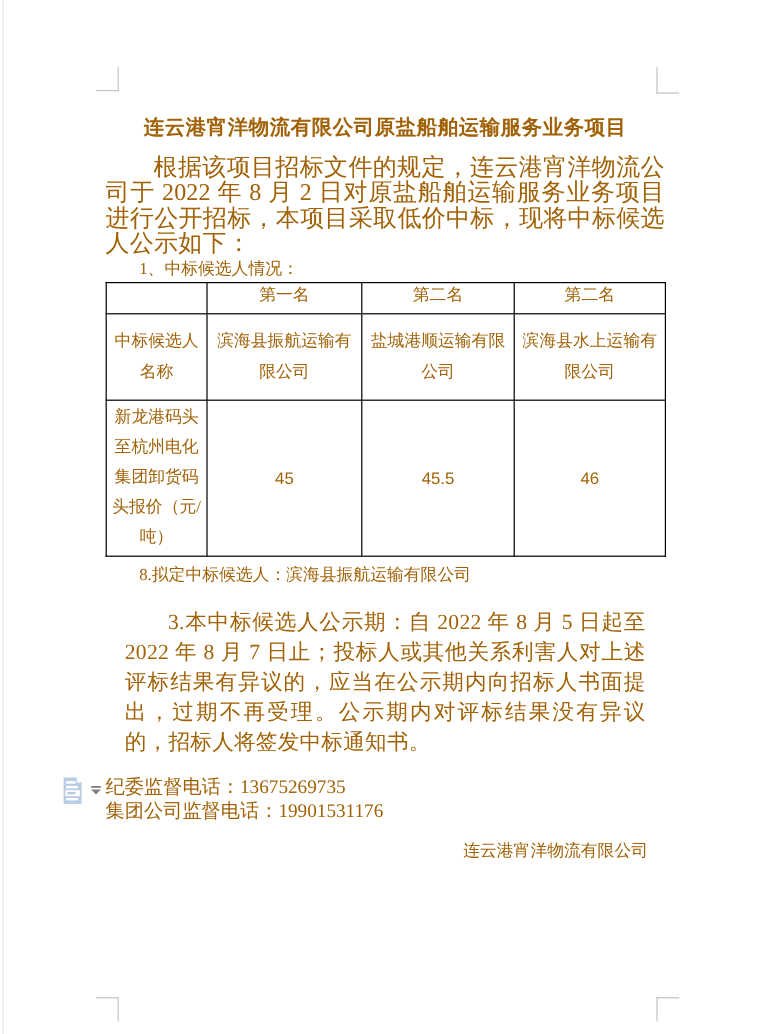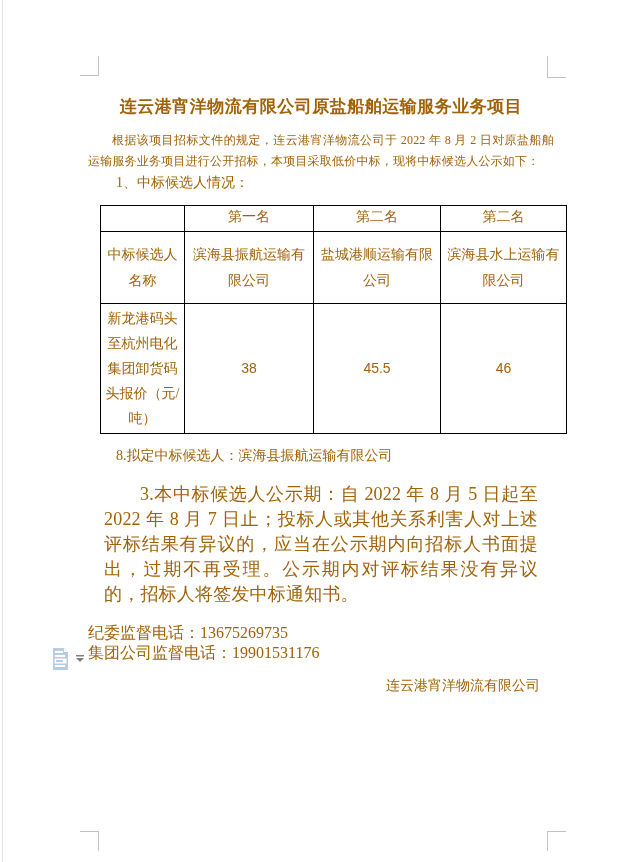--- a/index.html
+++ b/index.html
@@ -29,30 +29,30 @@
     font-size:17px;line-height:22px;font-weight:bold;
     text-align:center;letter-spacing:0.5px;
   }
   .subtitle{
     margin:33px 0 0 0;
     font-size:17px;line-height:22px;font-weight:bold;
     text-align:center;letter-spacing:0.5px;
   }
   .intro{
     margin:12px 0 0 0;
-    font-size:12px;line-height:21px;
+    font-size:20px;line-height:21px;
     text-align:justify;text-indent:2em;letter-spacing:0.2px;
   }
   .item1{
     margin:0;
     font-size:14px;line-height:21px;text-indent:2em;
   }
   table.bid{
     border-collapse:collapse;table-layout:fixed;
-    width:466px;margin:12px;
+    width:466px;margin:0;
   }
   table.bid td{
     border:1px solid #000000;
     font-size:14px;text-align:center;
     padding:0 4px;overflow:hidden;
   }
   col.c0{width:84px;} col.c1{width:129px;} col.c2{width:127px;} col.c3{width:126px;}
   tr.r-head{height:26px;}
   tr.r-head td{vertical-align:top;padding-top:2px;line-height:18px;}
   tr.r-names{height:72px;}
@@ -137,21 +137,21 @@
         <td>第二名</td>
       </tr>
       <tr class="r-names">
         <td>中标候选人名称</td>
         <td>滨海县振航运输有限公司</td>
         <td>盐城港顺运输有限公司</td>
         <td>滨海县水上运输有限公司</td>
       </tr>
       <tr class="r-price2">
         <td>新龙港码头至杭州电化集团卸货码头报价（元/吨）</td>
-        <td class="num">38</td>
+        <td class="num">45</td>
         <td class="num">45.5</td>
         <td class="num">46</td>
       </tr>
     </tbody>
       </table>
 
     <p class="item2">8.拟定中标候选人：滨海县振航运输有限公司</p>
     <p class="item3">3.本中标候选人公示期：自 2022 年 8 月 5 日起至 2022 年 8 月 7 日止；投标人或其他关系利害人对上述评标结果有异议的，应当在公示期内向招标人书面提出，过期不再受理。公示期内对评标结果没有异议的，招标人将签发中标通知书。</p>
 
     <p class="phone">纪委监督电话：13675269735</p>

